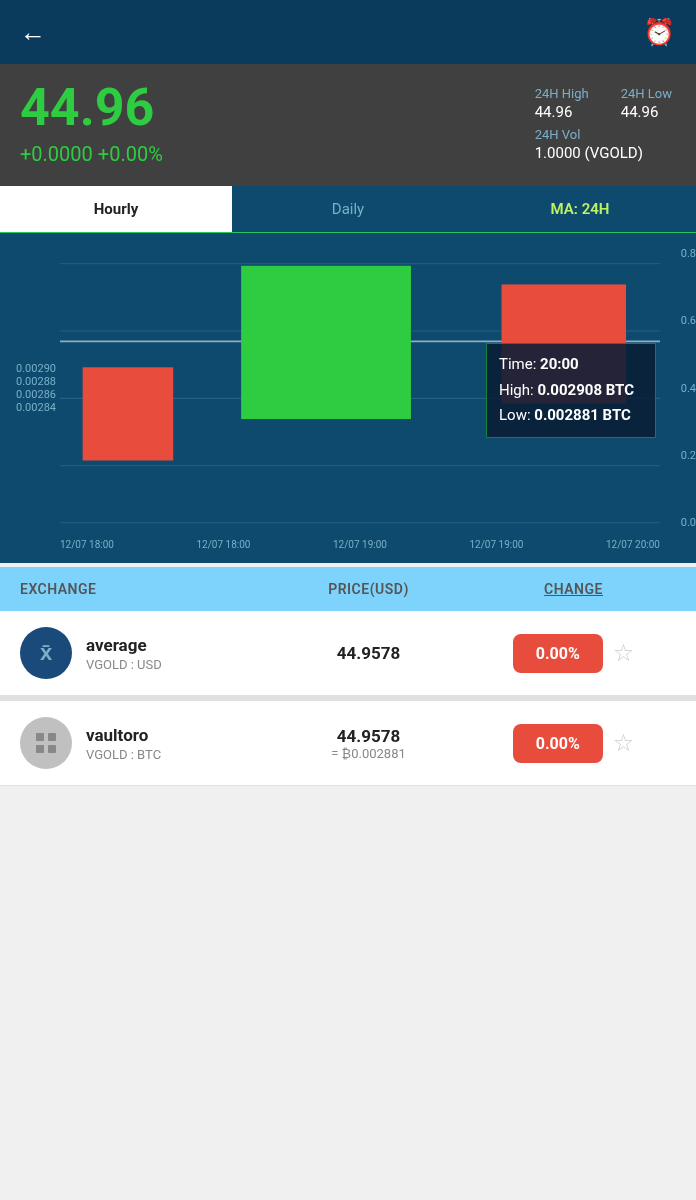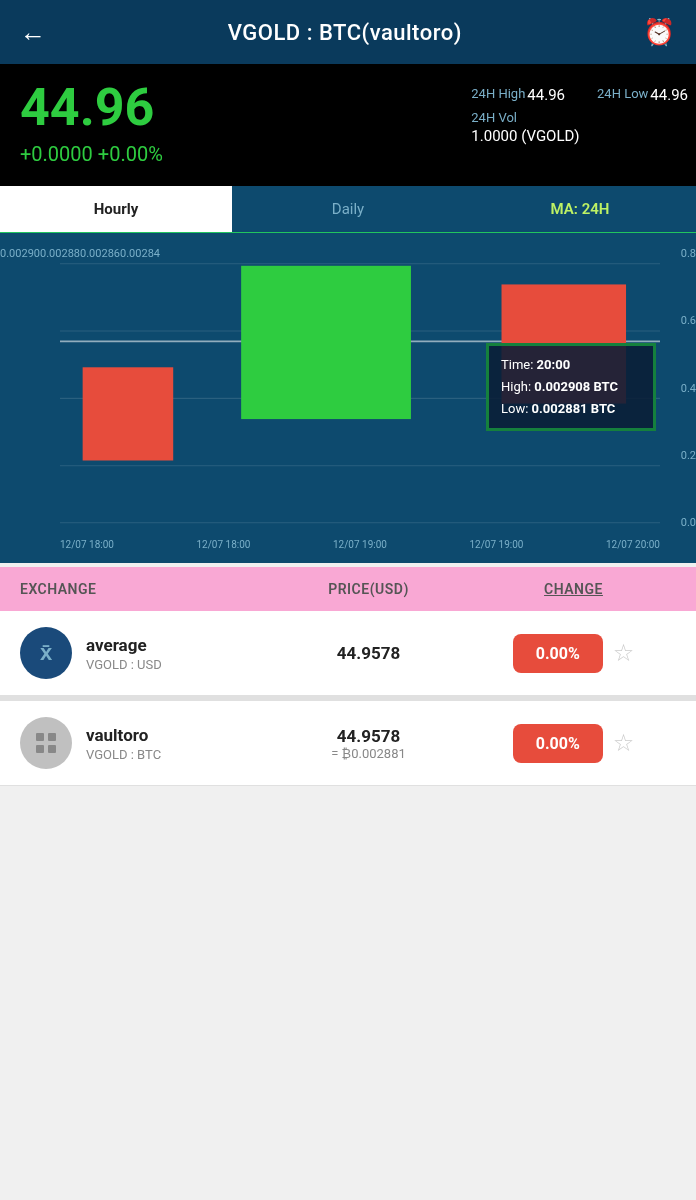--- a/index.html
+++ b/index.html
@@ -28,22 +28,22 @@
       letter-spacing: 0.5px;
     }
     .header-back-icon, .header-alarm-icon {
       color: #ffffff;
       font-size: 26px;
       cursor: pointer;
     }
 
     
     .price-section {
-      background: #000000;
-      padding: 18px 8px 20px 20px;
+      background: #404040;
+      padding: 18px 24px 20px 20px;
       display: flex;
       align-items: flex-start;
       justify-content: space-between;
     }
     .price-left {
       display: flex;
       flex-direction: column;
       gap: 8px;
     }
     .price-main {
@@ -62,22 +62,22 @@
       flex-direction: column;
       gap: 6px;
       padding-top: 4px;
     }
     .price-stats-row {
       display: flex;
       gap: 32px;
     }
     .price-stat {
       display: flex;
+      flex-direction: column;
       gap: 2px;
-      text-align: center;
     }
     .price-stat-label {
       color: #7aafc8;
       font-size: 13px;
     }
     .price-stat-value {
       color: #ffffff;
       font-size: 15px;
       font-weight: 400;
     }
@@ -137,22 +137,22 @@
     }
 
     
     .y-axis {
       position: absolute;
       left: 0;
       top: 0;
       width: 60px;
       height: 100%;
       display: flex;
-      flex-direction: row;
-      justify-content: space-between;
+      flex-direction: column;
+      justify-content: center;
       padding: 4px 4px 4px 0;
     }
     .y-label {
       color: #7aafc8;
       font-size: 11px;
       text-align: right;
     }
 
     
     .y-axis-right {
@@ -169,24 +169,24 @@
     .y-label-right {
       color: #7aafc8;
       font-size: 11px;
       text-align: right;
     }
 
     
     .tooltip {
       position: absolute;
       background: rgba(10, 30, 55, 0.88);
-      border: 3px solid #15803d;
+      border: 1px solid #15803d;
       padding: 8px 12px;
       color: #ffffff;
-      font-size: 13px;
+      font-size: 15px;
       line-height: 1.7;
       z-index: 10;
     }
     .tooltip span.bold {
       font-weight: 700;
     }
 
     
     .x-axis {
       display: flex;
@@ -198,21 +198,21 @@
       color: #7aafc8;
       font-size: 10px;
     }
 
     
     .exchange-table {
       background: #ffffff;
       margin-top: 4px;
     }
     .table-header {
-      background: #f9a8d4;
+      background: #7dd3fc;
       display: flex;
       padding: 14px 20px;
       align-items: center;
     }
     .table-header-cell {
       color: #555555;
       font-size: 14px;
       font-weight: 600;
       letter-spacing: 0.5px;
       text-transform: uppercase;
@@ -315,21 +315,20 @@
     .row-separator {
       height: 5px;
       background: #e0e0e0;
     }
   </style>
 </head>
 <body>
 
 <div class="header">
   <span class="header-back-icon">←</span>
-  <span class="header-title">VGOLD : BTC(vaultoro)</span>
   <span class="header-alarm-icon">⏰</span>
 </div>
 
 <div class="price-section">
   <div class="price-left">
     <div class="price-main">44.96</div>
     <div class="price-change">
       <span>+0.0000</span>&nbsp;<span>+0.00%</span>
     </div>
   </div>

